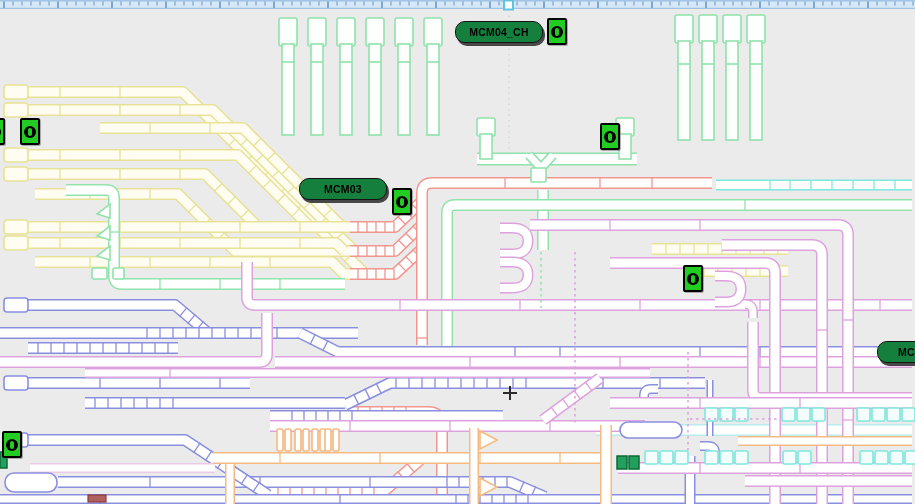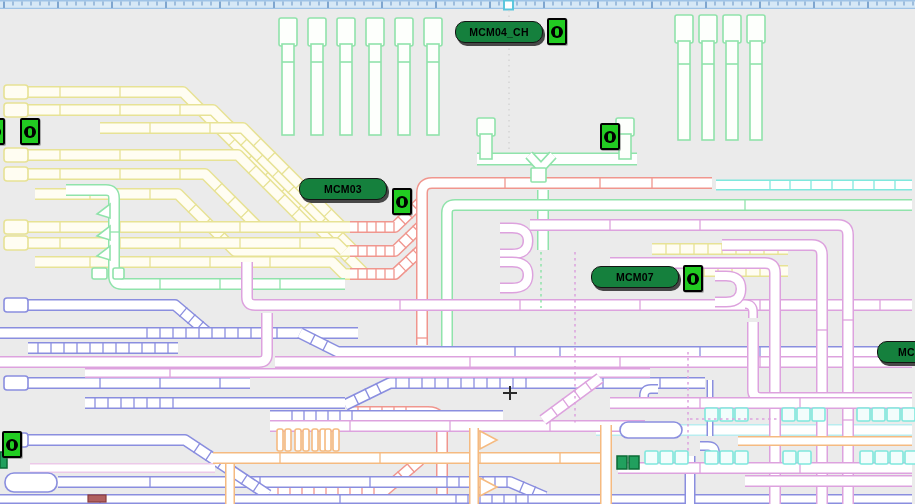--- a/index.html
+++ b/index.html
@@ -601,21 +601,20 @@
         <path d="M690,419 H780" stroke="#dda2de" stroke-width="1.5" stroke-dasharray="2.5,3.5" fill="none"></path>
         <rect x="617" y="456" width="10" height="13" fill="#21a05e" stroke="#0b6b36" stroke-width="1.5"></rect>
         <rect x="629" y="456" width="10" height="13" fill="#21a05e" stroke="#0b6b36" stroke-width="1.5"></rect>
         <rect x="0" y="452" width="7" height="16" fill="#21a05e" stroke="#0b6b36" stroke-width="1.5"></rect>
         <rect x="88" y="495" width="18" height="7" fill="#b06060" stroke="#8a3c3c" stroke-width="1.2"></rect>
       </g>
     </svg>
 
   <div class="lbl" style="left:455px;top:21px;width:86px">MCM04_CH</div>
   <div class="lbl" style="left:299px;top:178px;width:86px">MCM03</div>
-  <div class="lbl" style="left:591px;top:266px;width:86px">MCM07</div>
   <div class="lbl partial" style="left:877px;top:341px;width:64px">MC</div>
 
   <div class="sicon" style="left: 547px; top: 18px; background: rgb(34, 204, 34);">
       <div class="disc">
         <div class="pip" style="background: rgb(34, 204, 34);"></div>
       </div>
     </div>
   <div class="sicon" style="left: 600px; top: 123px; background: rgb(34, 204, 34);">
       <div class="disc">
         <div class="pip" style="background: rgb(34, 204, 34);"></div>

